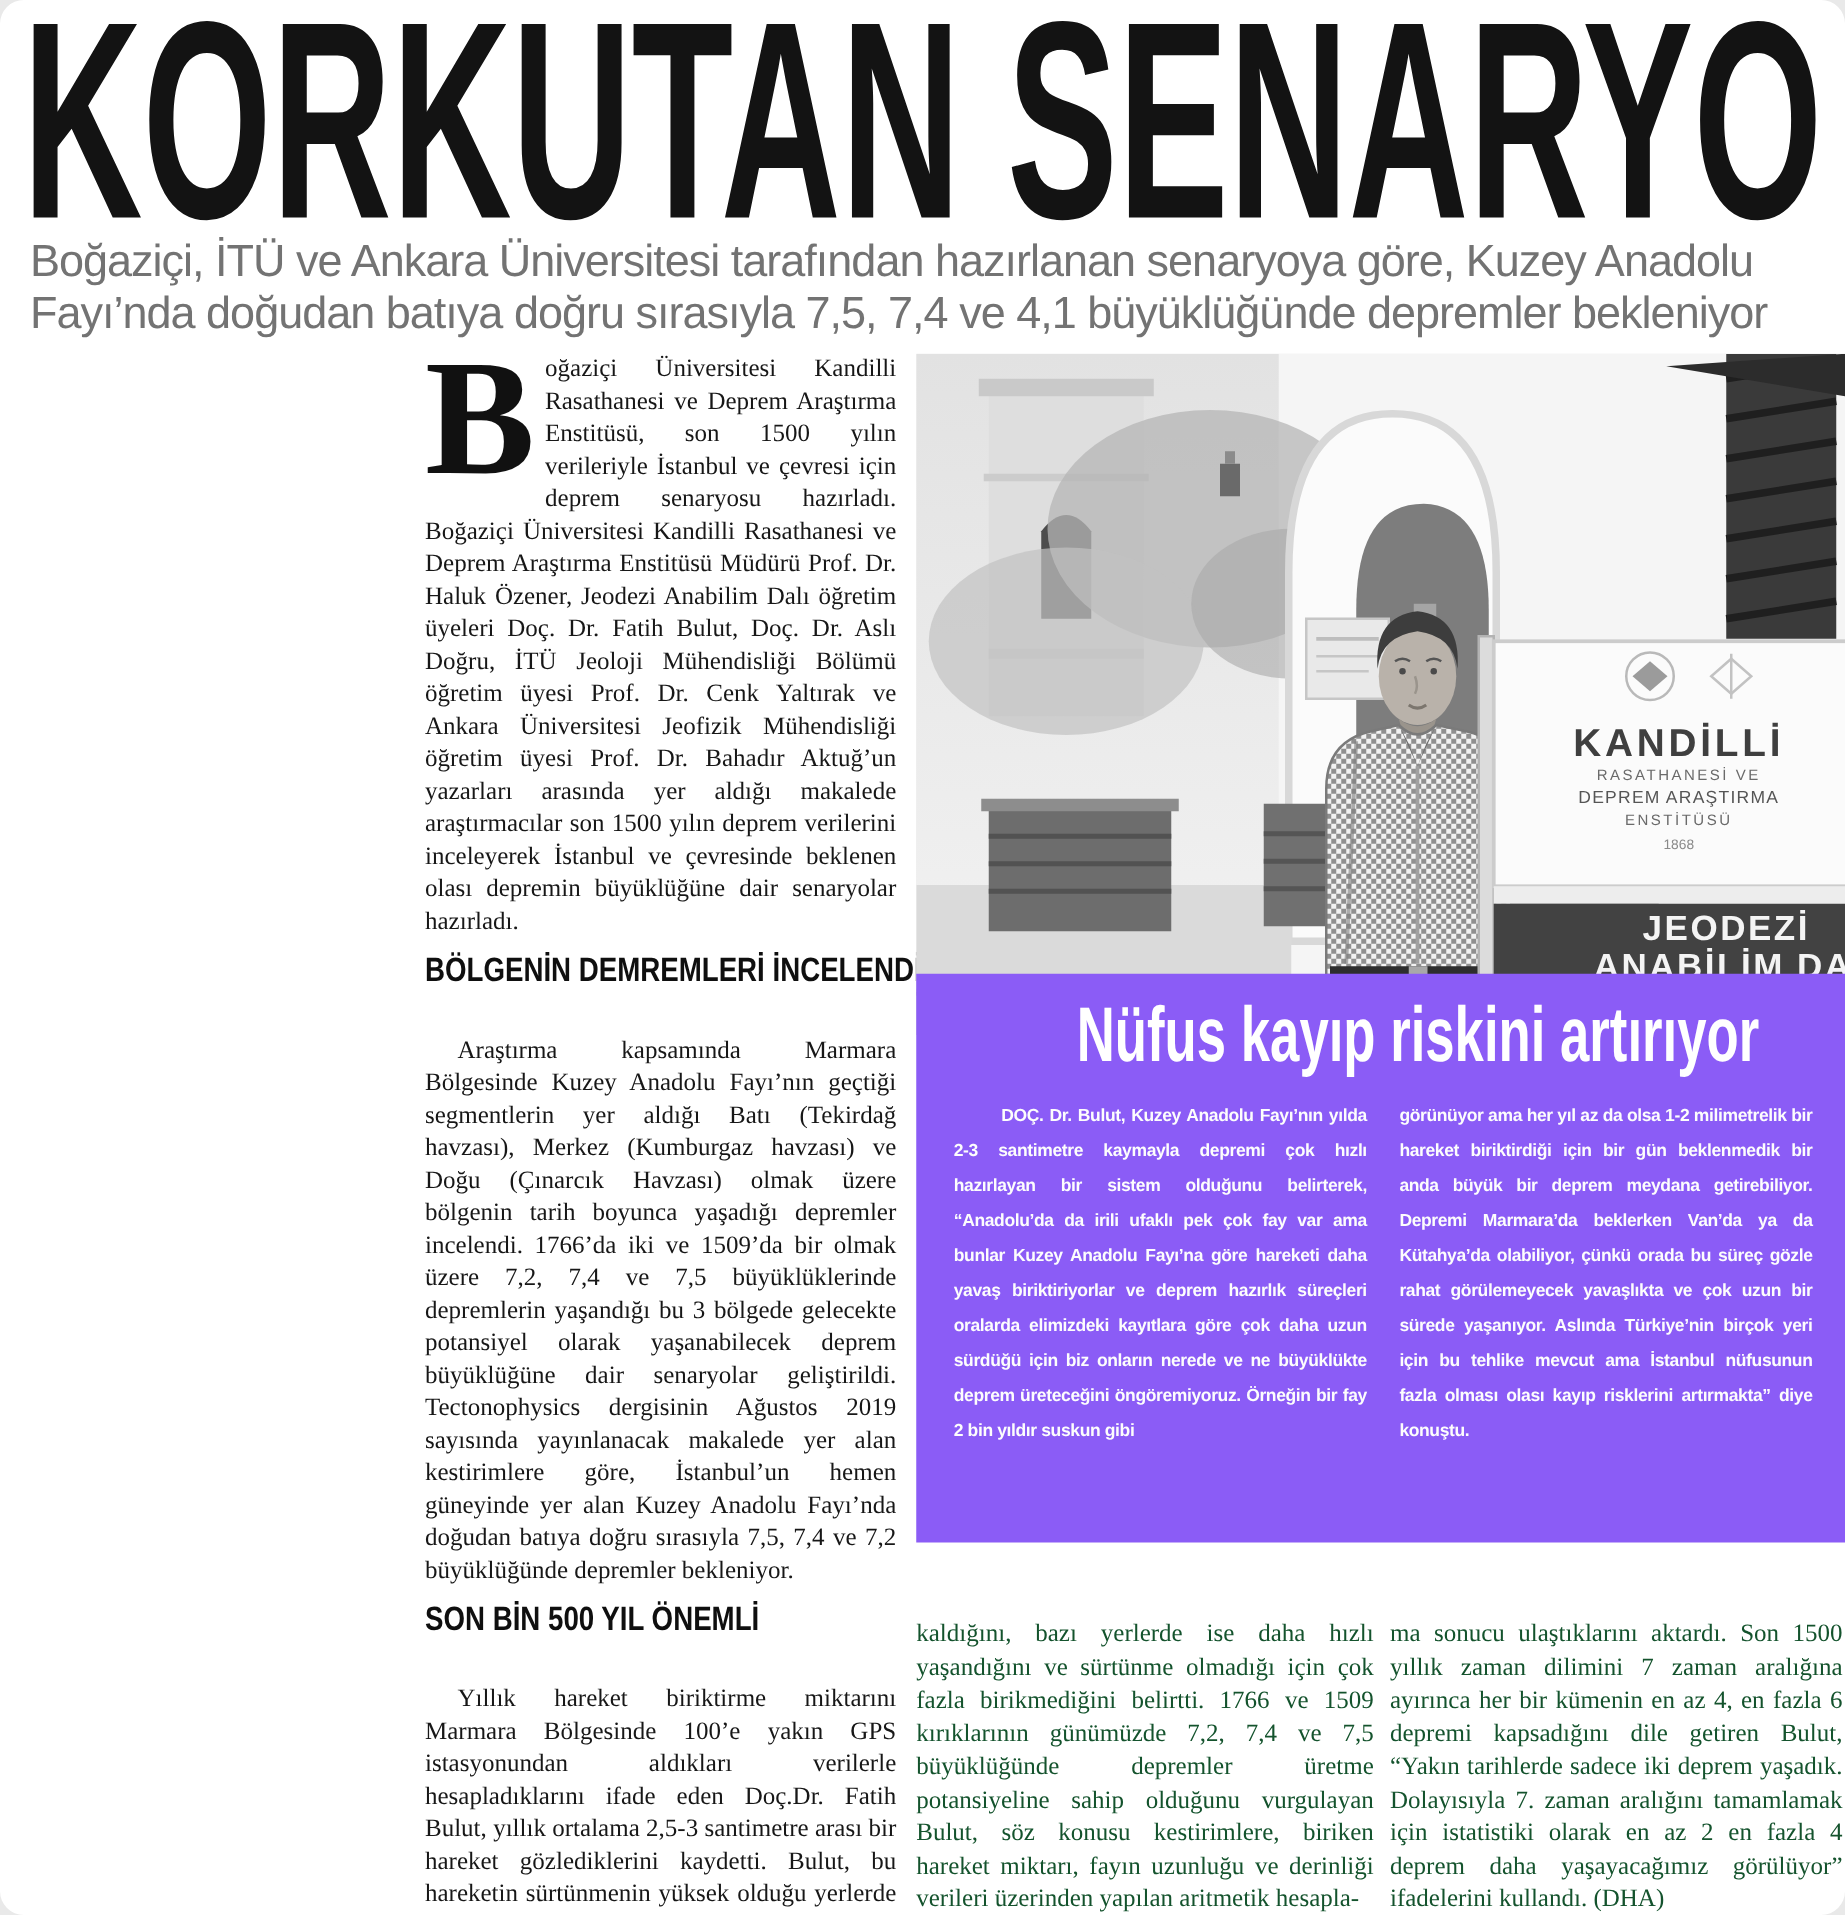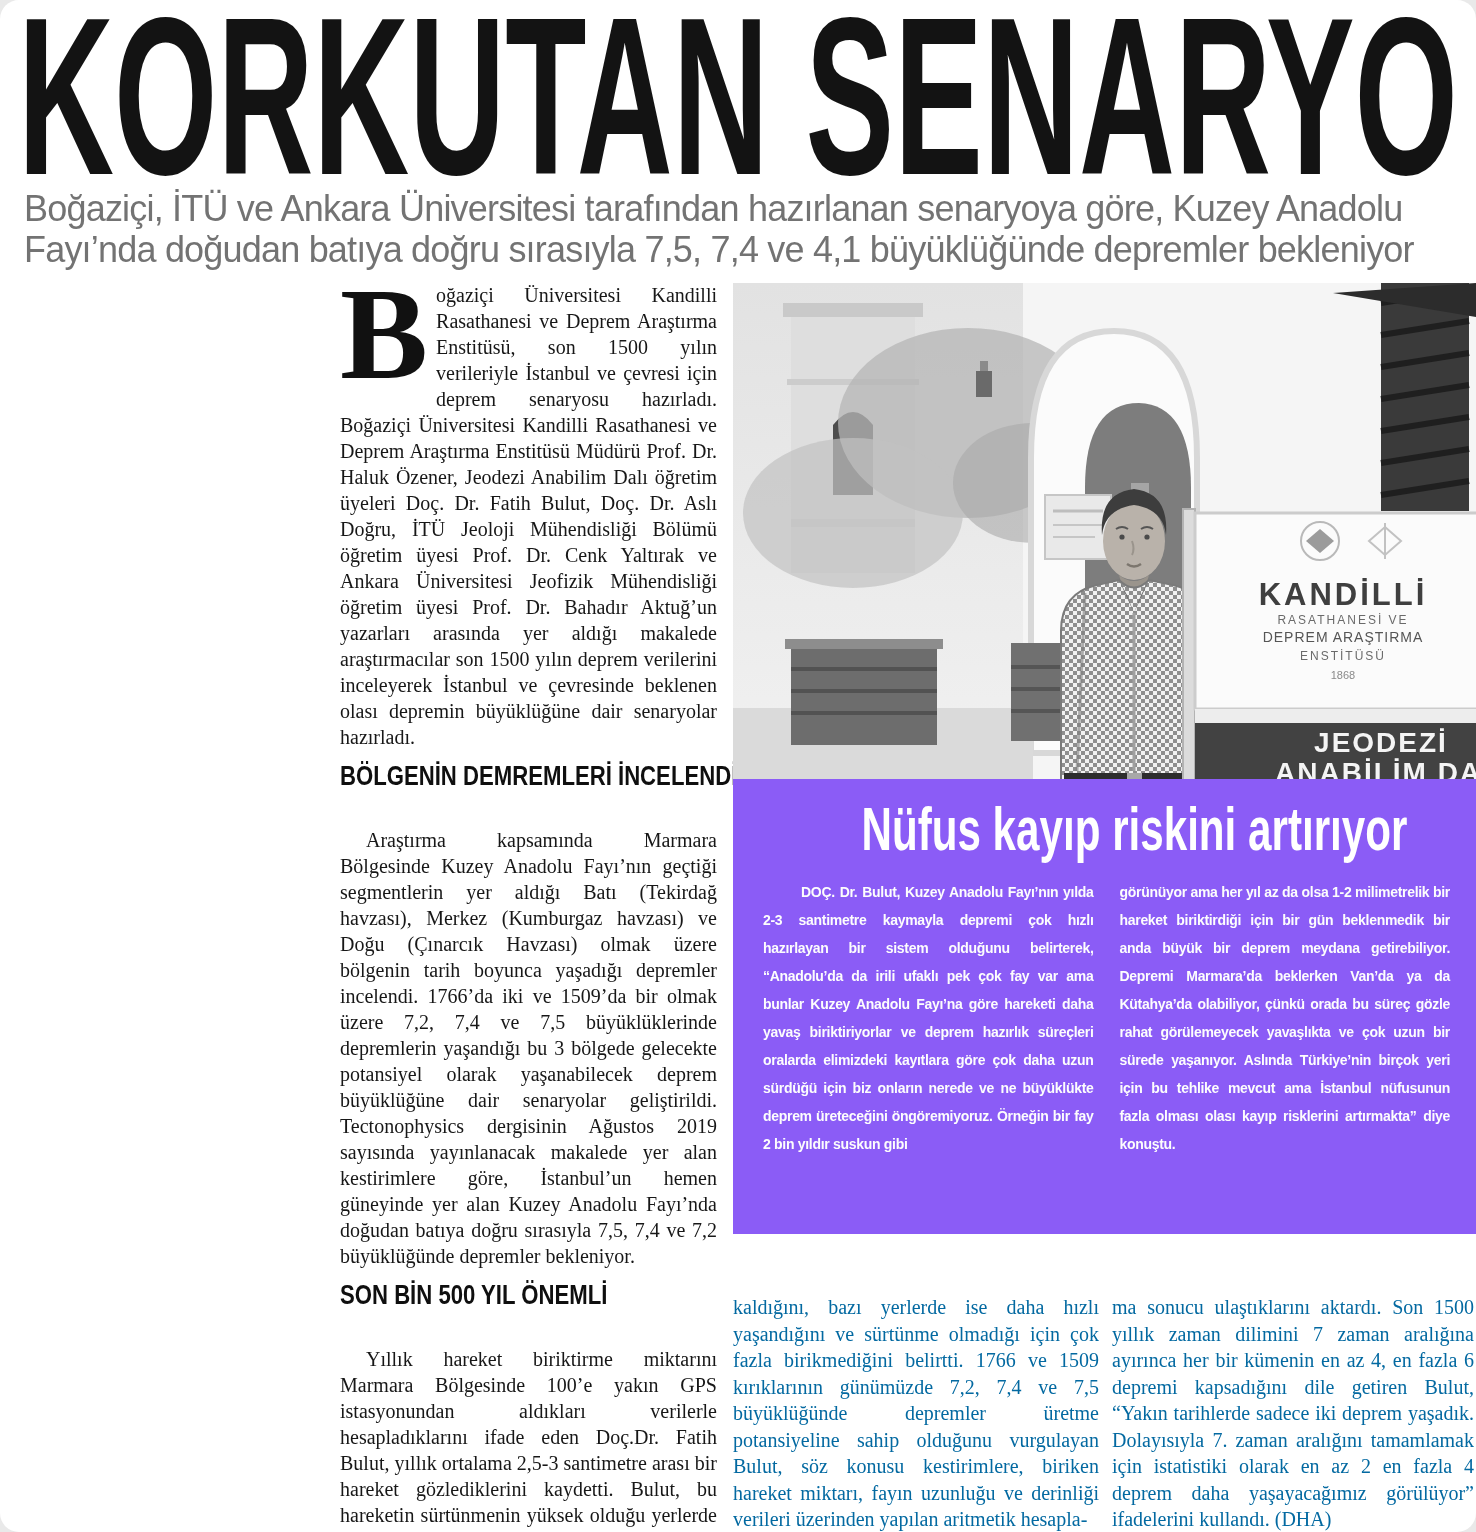--- a/index.html
+++ b/index.html
@@ -47,21 +47,21 @@
   }
   .inset-cols{display:flex; gap:26px; padding:8px 26px 0 30px;}
   .inset-cols p{
     margin:0; width:50%; font-weight:bold; font-size:14px; line-height:28px;
     letter-spacing:-0.3px; color:#fdfdfd; text-align:justify;
   }
   .inset-cols p.first{text-indent:38px;}
   
   .bot-col{
     position:absolute; top:1294px; width:366px;
-    font-size:20px; line-height:26.5px; text-align:justify; color:#0369a1;
+    font-size:20px; line-height:26.5px; text-align:justify; color:#14532d;
   }
   .bot-col p{margin:0;}
   .bot-mid{left:733px;}
   .bot-right{left:1112px; width:362px;}
 </style>
 </head>
 <body>
 
 <div class="page">
 

